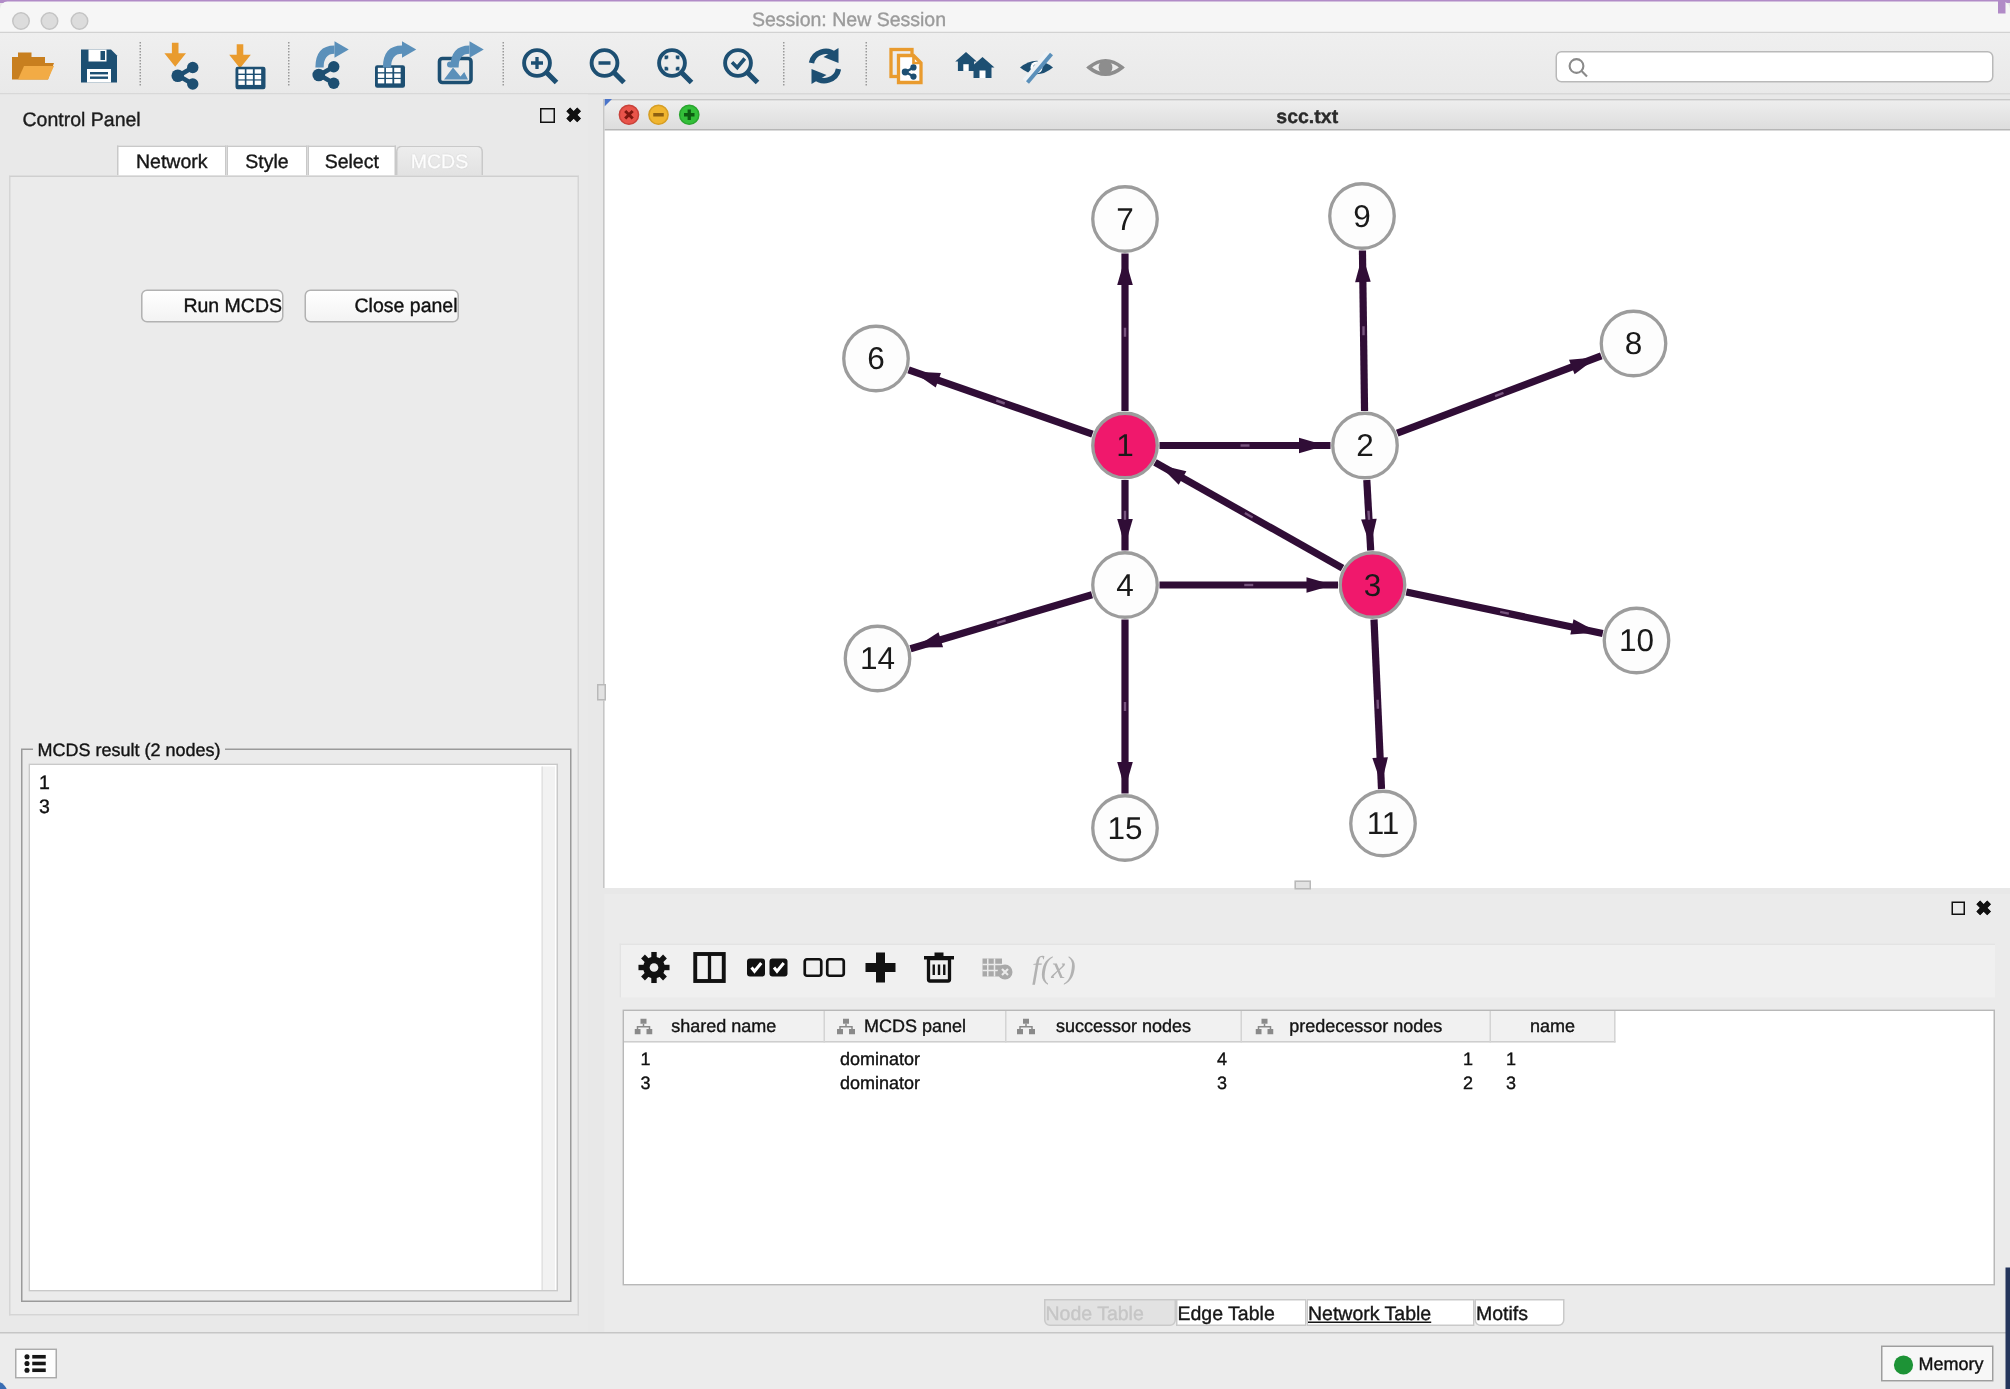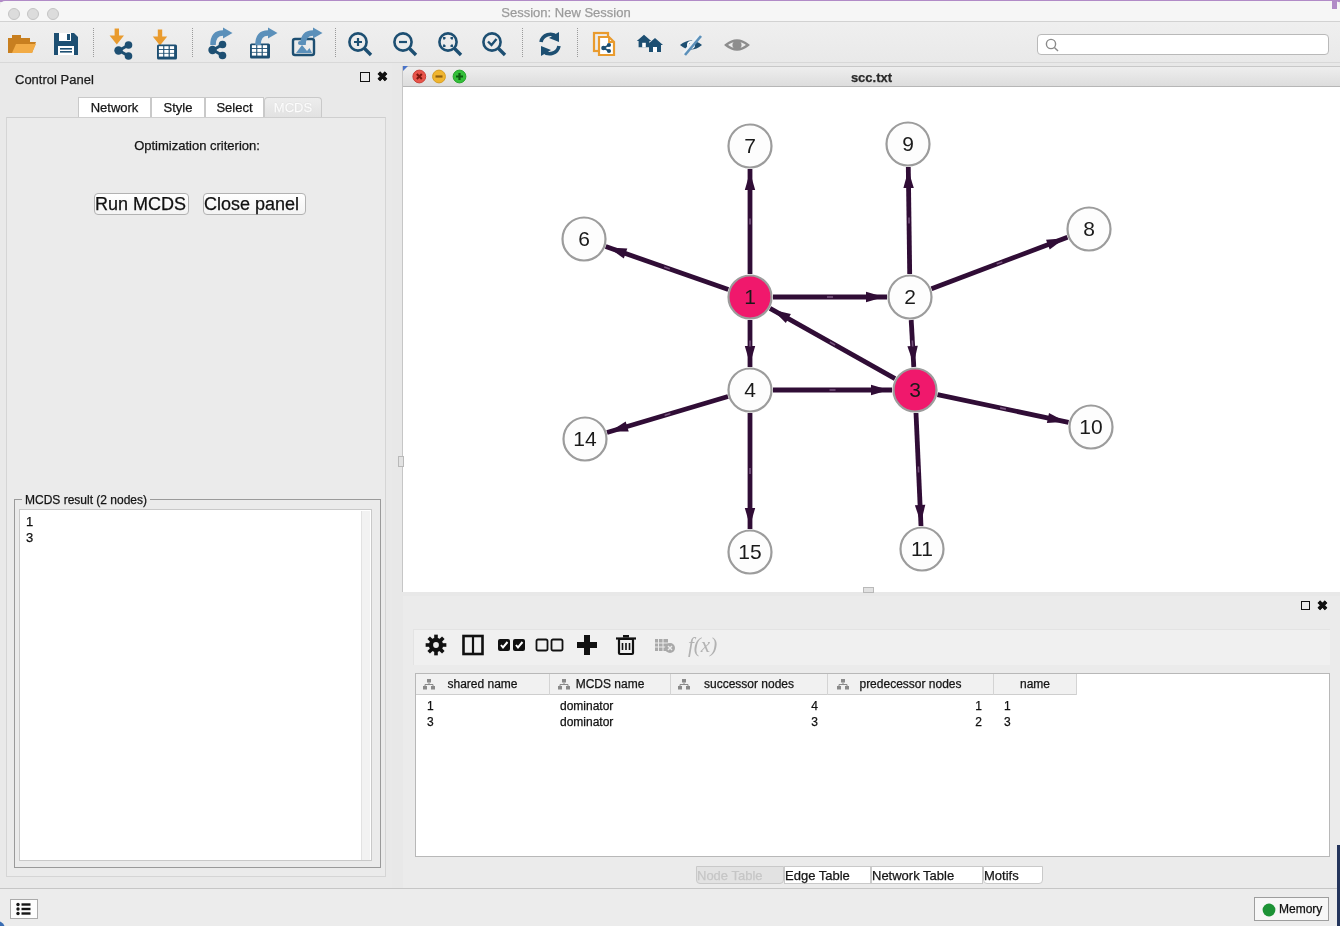--- a/index.html
+++ b/index.html
@@ -13,21 +13,21 @@
 .sep{position:absolute;top:28px;height:30px;width:0;border-left:1px dotted #9a9a9a;}
 #searchbox{left:1037px;top:34px;width:292px;height:21px;background:#fff;border:1px solid #b9b9b9;border-radius:4px;}
 
 #cpanel{left:0;top:63px;width:392px;height:825px;background:#e9e9e9;}
 #cphead{left:15px;top:9px;font-size:13px;color:#1c1c1c;}
 .wbtn{position:absolute;font-weight:700;color:#111;}
 #cpbody{left:6px;top:54px;width:380px;height:760px;background:#ebebeb;border:1px solid #d5d5d5;border-top:1px solid #cfcfcf;}
 .tab{position:absolute;top:34px;height:20px;font-size:13px;color:#161616;text-align:center;line-height:20px;background:#fff;border:1px solid #c9c9c9;border-bottom:none;}
 #optlabel{left:0;top:20px;width:380px;text-align:center;font-size:13px;color:#141414;}
 #dropdown{left:37px;top:40px;width:311px;height:23px;background:#fff;border:1px solid #b2b2b2;border-radius:4px;font-size:13px;color:#111;line-height:21px;padding-left:13px;}
-.btn{position:absolute;top:75px;height:22px;background:linear-gradient(#ffffff,#f3f3f3);border:1px solid #b2b2b2;border-radius:4px;font-size:18px;color:#111;text-align:left;line-height:20px;}
+.btn{position:absolute;top:75px;height:22px;background:linear-gradient(#ffffff,#f3f3f3);border:1px solid #b2b2b2;border-radius:4px;font-size:13px;color:#111;text-align:right;line-height:20px;}
 #mcdsbox{left:7px;top:381px;width:367px;height:369px;border:1px solid #9a9a9a;}
 #mcdslegend{left:7px;top:-7px;background:#ebebeb;padding:0 3px;font-size:12px;color:#141414;}
 #mcdsinner{left:4px;top:9px;width:353px;height:352px;background:#fff;border:1px solid #c9c9c9;}
 #mcdsscroll{right:1px;top:1px;width:9px;height:349px;background:#f2f2f2;border-left:1px solid #e2e2e2;}
 
 #netwin{left:403px;top:66px;width:1109px;height:526px;background:#fff;}
 #nettitle{left:0;top:0;width:937px;height:21px;background:linear-gradient(#eeeeee,#dddddd);border-bottom:1px solid #b6b6b6;border-top:1px solid #c8c8c8;}
 #nettext{width:937px;text-align:center;font-size:13px;font-weight:700;color:#2a2a2a;line-height:21px;}
 
 #tpanel{left:403px;top:596px;width:937px;height:292px;background:#ebebeb;}
@@ -208,21 +208,20 @@
   </div>
 <div class="abs" id="cpanel">
   <div class="abs" id="cphead">Control Panel</div>
   <div class="wbtn" style="left:360px;top:9px;width:10px;height:10px;border:1.5px solid #111;"></div>
   <div class="wbtn" style="left:377px;top:6px;font-size:13px;">✖</div>
   <div class="tab" style="left:78px;width:73px;">Network</div>
   <div class="tab" style="left:151px;width:54px;">Style</div>
   <div class="tab" style="left:205px;width:59px;">Select</div>
   <div class="tab" style="left:264px;width:58px;background:linear-gradient(#ededed,#e2e2e2);color:#fdfdfd;text-shadow:0 0 1px #bbb;border-radius:4px 4px 0 0;">MCDS</div>
   <div class="abs" id="cpbody">
-    <div class="abs" id="optlabel">Optimization criterion:</div>
     <div class="btn" style="left:87px;width:95px;">Run MCDS</div>
     <div class="btn" style="left:196px;width:103px;">Close panel</div>
     <div class="abs" id="mcdsbox">
       <div class="abs" id="mcdslegend">MCDS result (2 nodes)</div>
       <div class="abs" id="mcdsinner">
         <div class="abs" id="mcdsscroll"></div>
         <div class="abs" style="left:6px;top:4px;font-size:13px;color:#111;line-height:16px;">1<br>3</div>
       </div>
     </div>
   </div>
@@ -411,38 +410,38 @@
         <svg width="12" height="12" style="position:absolute;top:5px;">
           <g fill="#8a8a8a">
             <rect x="4" y="0" width="4" height="3.5"></rect>
             <rect x="0" y="7" width="4" height="3.5"></rect>
             <rect x="8" y="7" width="4" height="3.5"></rect>
             <path d="M6,3.5 L6,5.5 M2,7 L2,5.5 L10,5.5 L10,7" stroke="#8a8a8a" fill="none"></path>
           </g>
         </svg>
       </span>
     <div class="th" style="left:0px;width:134px;">shared name</div>
-    <div class="th" style="left:134px;width:121px;">MCDS name</div>
+    <div class="th" style="left:134px;width:121px;">MCDS panel</div>
     <div class="th" style="left:255px;width:157px;">successor nodes</div>
     <div class="th" style="left:412px;width:166px;">predecessor nodes</div>
     <div class="th" style="left:578px;width:83px;">name</div>
     <div class="td" style="left:11px;top:25px;">1</div>
     <div class="td" style="left:144px;top:25px;">dominator</div>
     <div class="td" style="left:382px;top:25px;width:20px;text-align:right;">4</div>
     <div class="td" style="left:546px;top:25px;width:20px;text-align:right;">1</div>
     <div class="td" style="left:588px;top:25px;">1</div>
     <div class="td" style="left:11px;top:41px;">3</div>
     <div class="td" style="left:144px;top:41px;">dominator</div>
     <div class="td" style="left:382px;top:41px;width:20px;text-align:right;">3</div>
     <div class="td" style="left:546px;top:41px;width:20px;text-align:right;">2</div>
     <div class="td" style="left:588px;top:41px;">3</div>
   </div>
   <div class="btab" style="left:293px;width:88px;background:#e2e2e2;color:#c6c6c6;border-radius:0 0 4px 4px;">Node Table</div>
   <div class="btab" style="left:381px;width:87px;">Edge Table</div>
-  <div class="btab" style="left:468px;width:112px;">Network Table</div>
+  <div class="btab" style="left:468px;width:112px;text-decoration:underline;">Network Table</div>
   <div class="btab" style="left:580px;width:60px;border-radius:0 0 4px 4px;">Motifs</div>
 </div>
 <div class="abs" id="statusbar"></div>
 <div class="abs" id="listbtn">
     <svg width="26" height="18" style="position:absolute;left:0px;top:0px;">
       <g fill="#161616">
         <circle cx="7" cy="4.5" r="1.7"></circle>
         <circle cx="7" cy="9" r="1.7"></circle>
         <circle cx="7" cy="13.5" r="1.7"></circle>
         <rect x="10.5" y="3.3" width="9" height="2.4"></rect>

